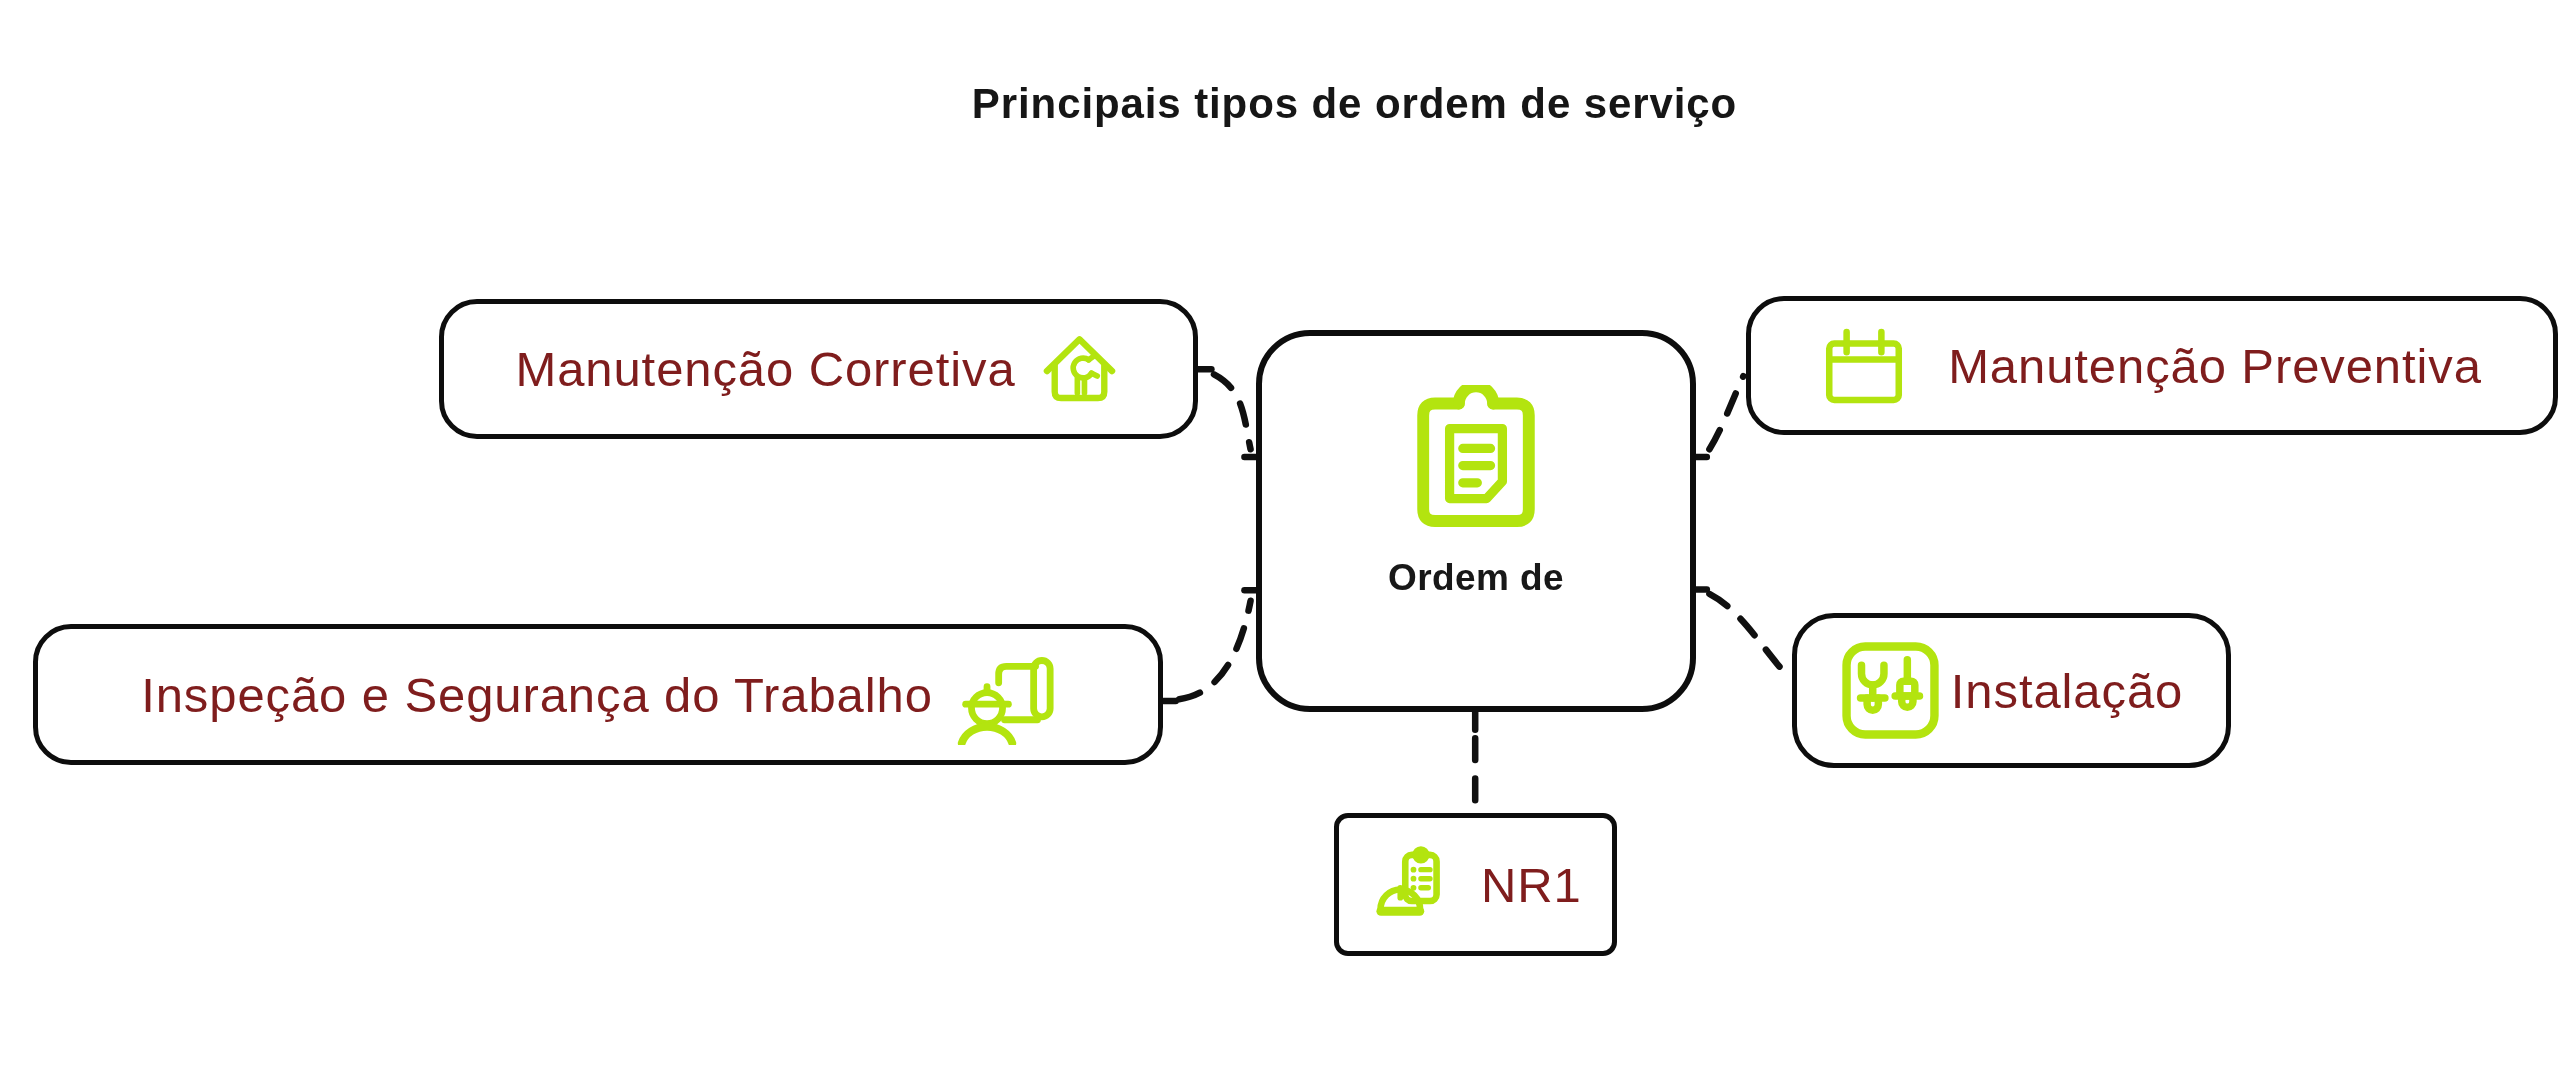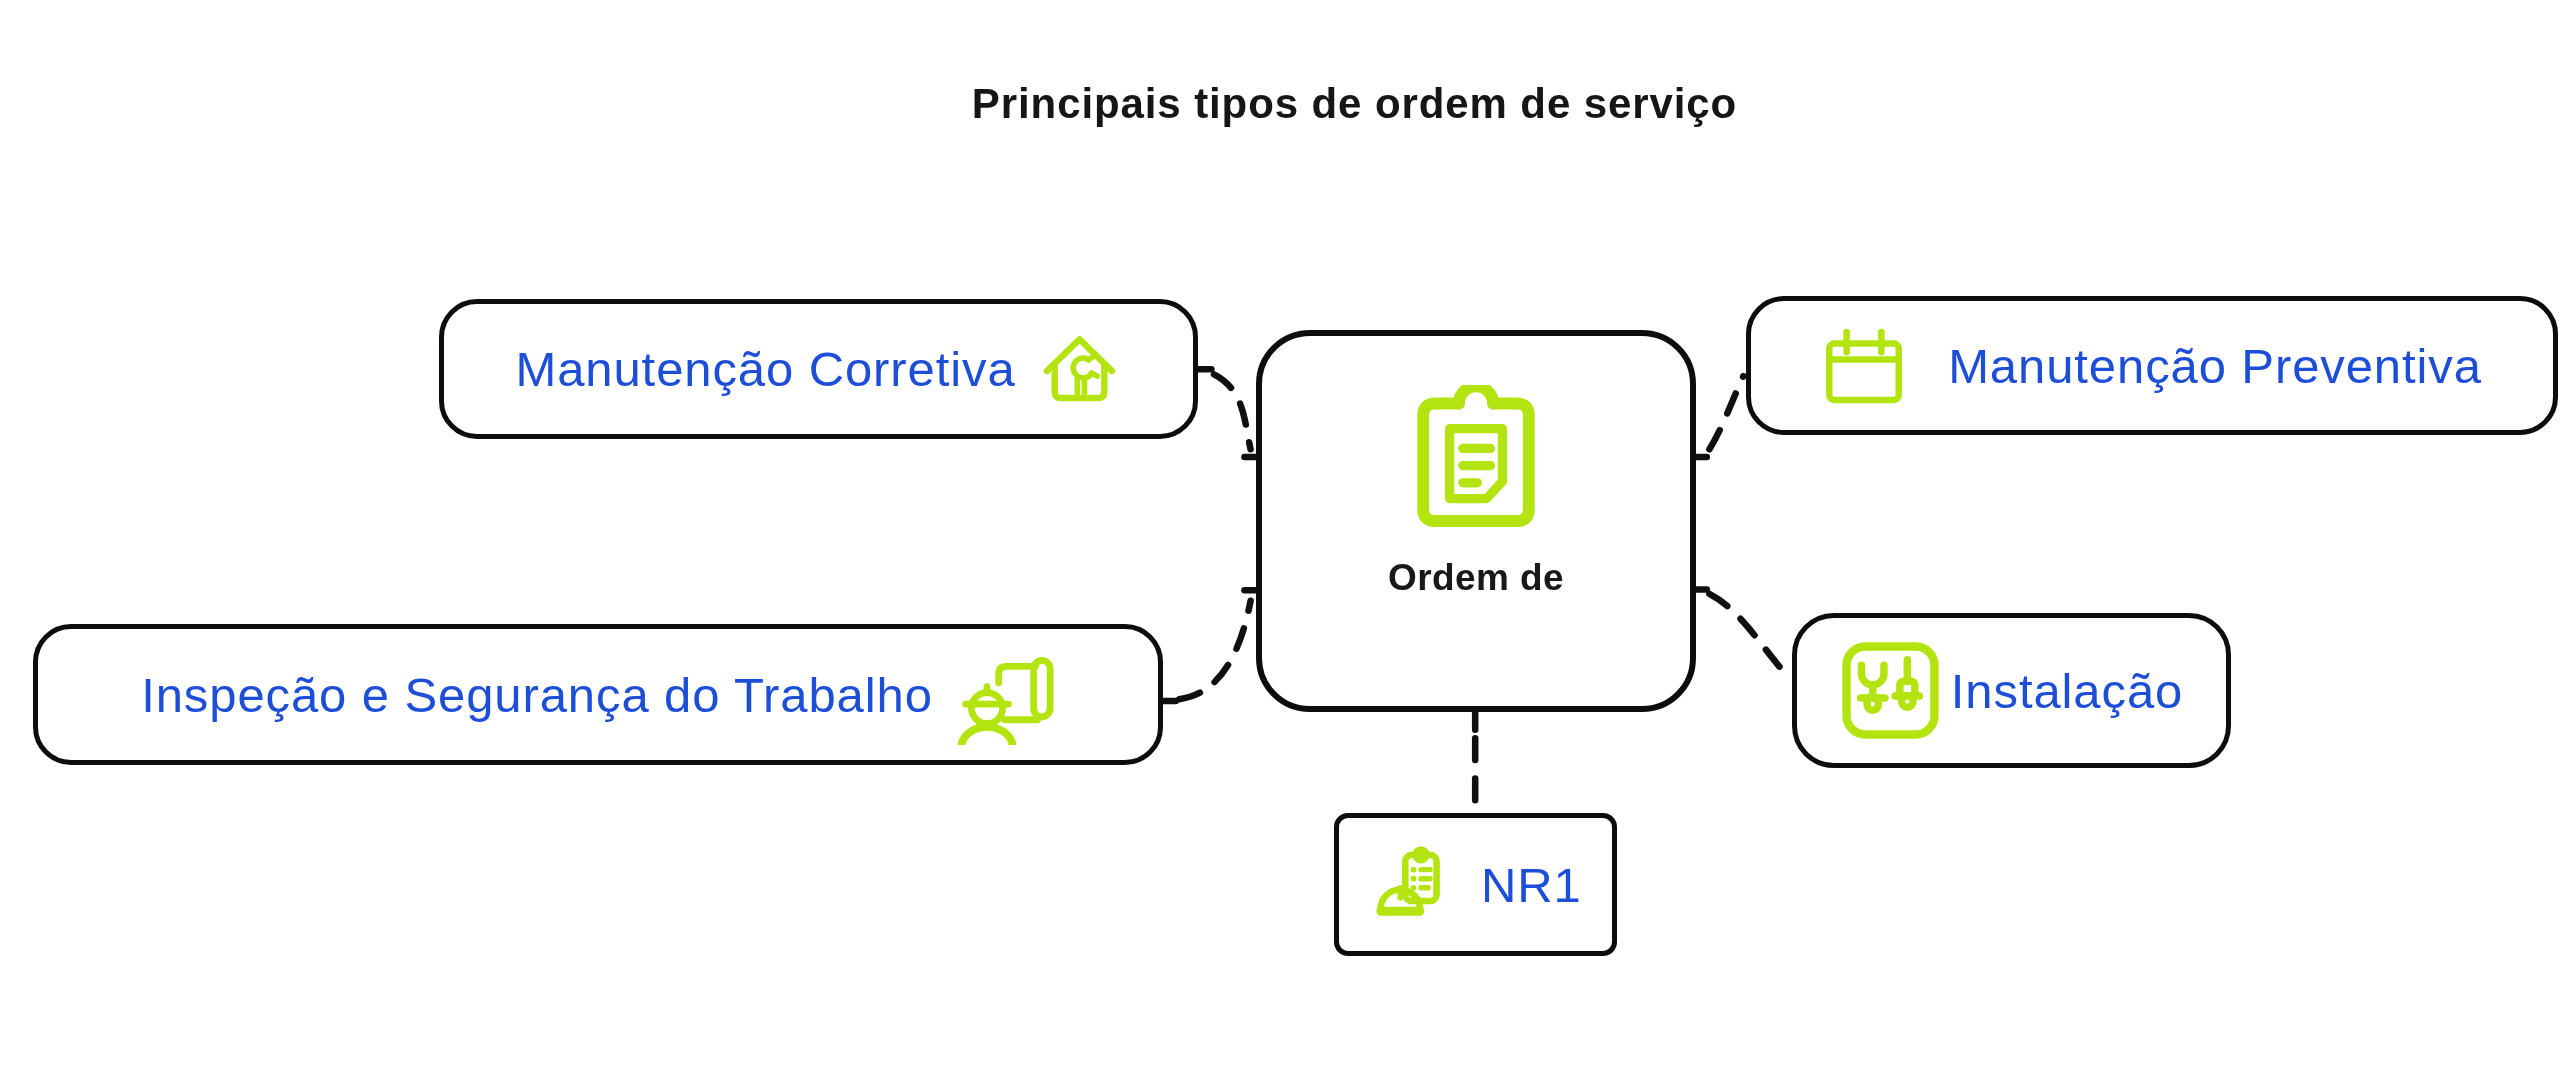--- a/index.html
+++ b/index.html
@@ -14,21 +14,21 @@
 
   svg.connectors{position:absolute;left:0;top:0;width:2576px;height:1084px;pointer-events:none;}
   .conn{stroke:#101010;stroke-width:7.5;fill:none;stroke-linecap:round;}
   .dashed{stroke-dasharray:25 21;}
 
   .node{
     position:absolute;background:#fff;border:5.2px solid #0d0d0d;border-radius:38px;
     display:flex;align-items:center;justify-content:center;box-sizing:border-box;
     color:#1c1c1c;font-size:49px;letter-spacing:0.9px;white-space:nowrap;
   }
-  .node .label{color:#1d4ed8;}
+  .node .label{color:#7f1d1d;}
 
   .node-central{
     left:1256px;top:330px;width:440px;height:382px;
     border-width:6.1px;border-radius:54px;
     flex-direction:column;justify-content:flex-start;padding-top:49px;
   }
   .central-label{
     margin-top:22.6px;text-align:center;font-size:37px;font-weight:700;
     line-height:1.18;color:#181818;letter-spacing:0.4px;
   }

